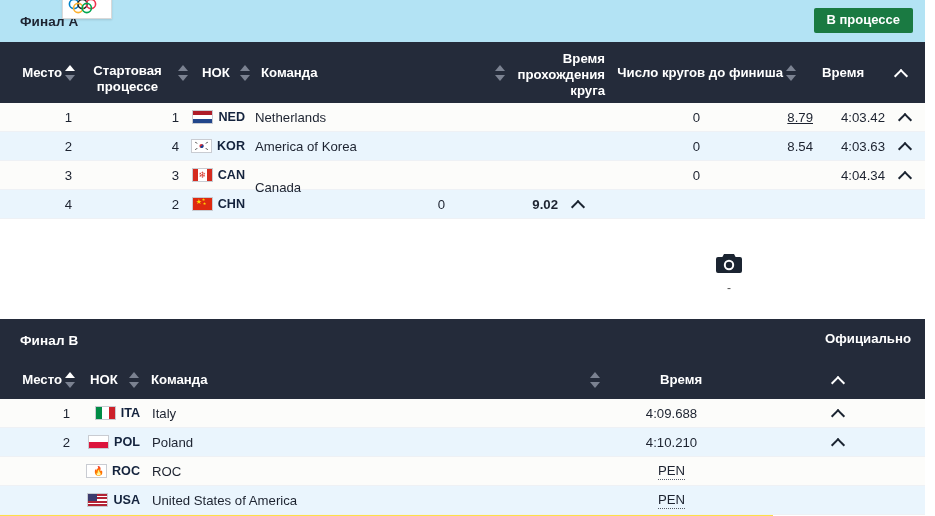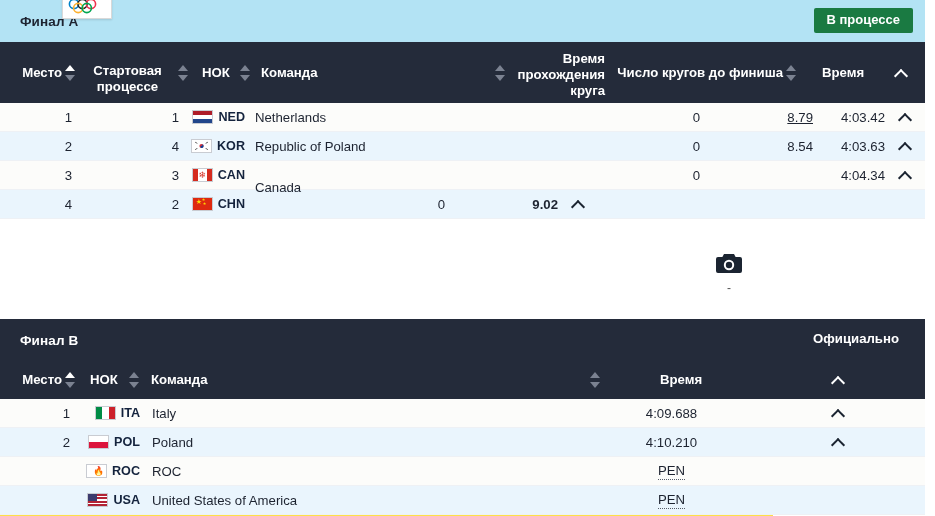--- a/index.html
+++ b/index.html
@@ -213,21 +213,21 @@
   .banner-dark {
     height: 42px;
     background: #242b3a;
     position: relative;
     display: flex;
     align-items: center;
   }
   .banner-dark .banner-title { color: #ffffff; }
   .banner-dark .banner-status-text {
     position: absolute;
-    right: 26px;
+    right: 14px;
     top: 12px;
     color: #ffffff;
     font-size: 13.2px;
     font-weight: bold;
   }
   .thead-b {
     background: #242b3a;
     color: #ffffff;
     display: flex;
     align-items: center;
@@ -349,21 +349,21 @@
             <g fill="#000" opacity="0.85">
               <rect x="4" y="4" width="4.5" height="1" transform="rotate(35 6 4.5)"></rect>
               <rect x="21.5" y="14.5" width="4.5" height="1" transform="rotate(35 24 15)"></rect>
               <rect x="4" y="14.5" width="4.5" height="1" transform="rotate(-35 6 15)"></rect>
               <rect x="21.5" y="4" width="4.5" height="1" transform="rotate(-35 24 4.5)"></rect>
             </g>
           </svg>
         </span>
         <span class="noc-code">KOR</span>
       </div>
-      <div class="cell lft" style="width:255px; padding-left:6px;">Republic of Poland</div>
+      <div class="cell lft" style="width:255px; padding-left:6px;">America of Korea</div>
       <div class="cell" style="width:196px; justify-content:flex-end;">0</div>
       <div class="cell" style="width:113px; justify-content:flex-end;">8.54</div>
       <div class="cell" style="width:72px; justify-content:flex-end;">4:03.63</div>
       <div class="cell ctr" style="width:40px;">
           <span class="chev dark"></span>
         </div>
     </div>
 
     <div class="row odd">
       <div class="cell num" style="width:80px;">3</div>

